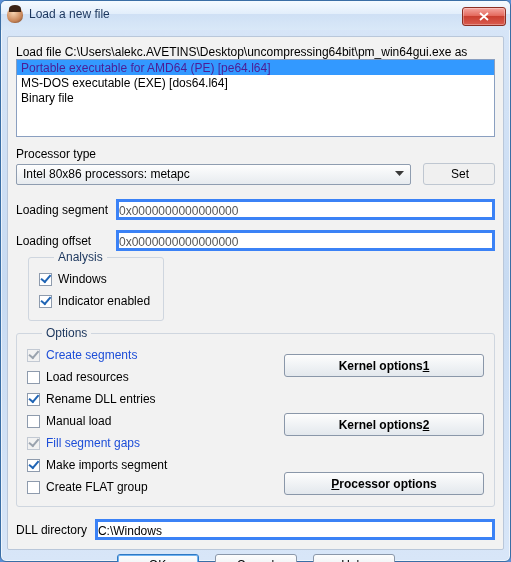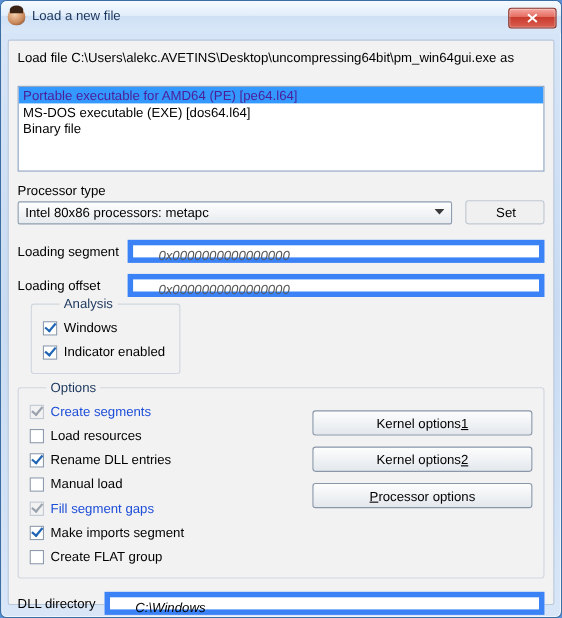--- a/index.html
+++ b/index.html
@@ -38,21 +38,21 @@
   box-shadow: inset 0 0 0 1px rgba(255,255,255,0.3);
 }
 
 .client {
   margin:6px; padding:8px;
   background: #f2f2f2;
   border:1px solid #b9c7da; border-radius:2px;
   height: 514px;
 }
 
-.load-line { margin-bottom:19px; }
+.load-line { margin-bottom:0; }
 
 .list {
   background:#fff; border:1px solid #8a9fc0; height:78px; overflow: hidden;
 }
 .list-item { height:15px; padding:1px 4px; cursor:pointer; }
 .list-item.selected { background:#3399ff; color:#4c1d95; }
 
 .row { display:flex; align-items:center; margin-top:9px; }
 
 .dropdown {
@@ -77,43 +77,43 @@
 .set-btn { margin-left:12px; width:72px; }
 
 .twocol { display:flex; margin-top:8px;flex-direction:column; }
 .leftcol { flex:1; }
 .rightbox { width:136px; margin-left:12px; }
 
 .grp { border:1px solid #cfd6df; border-radius:3px; padding:10px 10px 8px 10px; position:relative; margin-top:6px; }
 .grp-title { position:absolute; top:-8px; left:25px; background:#f2f2f2; padding:0 4px; color:#1b365d; }
 
 .inp {
-  height:21px; background:#fff; border:5px solid #3b82f6;
-  padding:2px 23px; color:#555;font-style:italic;
+  height:21px; background:#fff; border:3px solid #3b82f6;
+  padding:2px 0; color:#555;
 }
 .seg-row { display:flex; align-items:center; margin-bottom:10px; }
 .seg-lbl { width:100px; }
 .seg-inp { flex:1; }
 
 .chk-row { display:flex; align-items:center; height:22px; }
 .chk {
   width:13px; height:13px; background:#fff; border:1px solid #8e9bad; margin-right:6px;
   display:flex; align-items:center; justify-content:center;
 }
 .chk.checked::after {
   content:""; width:8px; height:4px; border-left:2px solid #2065b5; border-bottom:2px solid #2065b5;
   transform: rotate(-50deg) translate(1px,-1px);
 }
 .chk.disabled { background:#f2f2f2; border-color:#c2c9d3; }
 .chk.disabled.checked::after { border-color:#9aa3ae; }
 .chk-lbl.disabled { color:#1d4ed8; }
 
 .options-area { display:flex; }
 .opt-left { flex:1; }
-.opt-right { width:200px; display:flex; flex-direction:column; gap:10px; padding-top:10px; }
+.opt-right { width:200px; display:flex; flex-direction:column; gap:36px; padding-top:10px;font-weight:bold; }
 .wide-btn { height:23px; justify-content:center; }
 .und { text-decoration: underline; }
 
 .dll-row { display:flex; align-items:center; margin-top:12px; }
 .dll-lbl { margin-right:8px; }
 .dll-inp { flex:1; }
 
 .footer { display:flex; justify-content:center; gap:16px; margin-top:14px; }
 .footer .btn { width:82px; }
 

